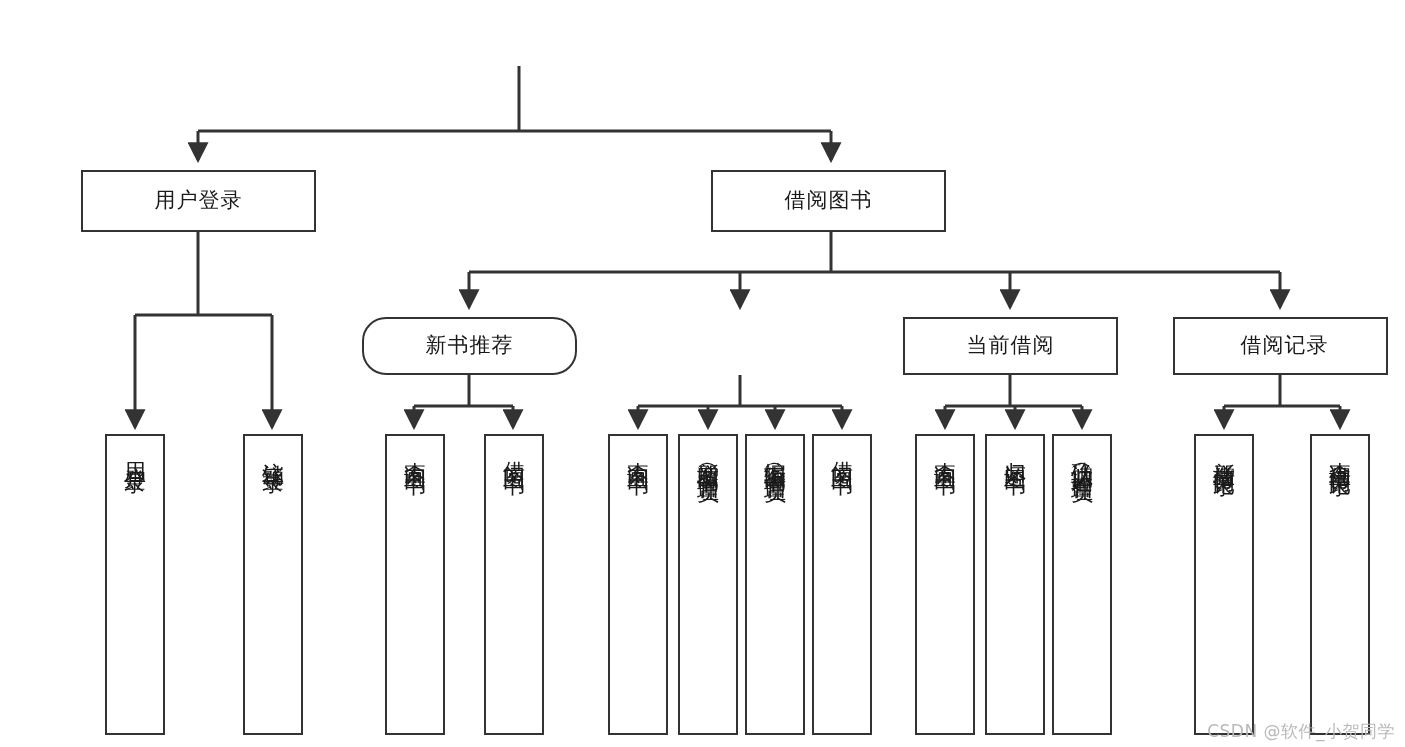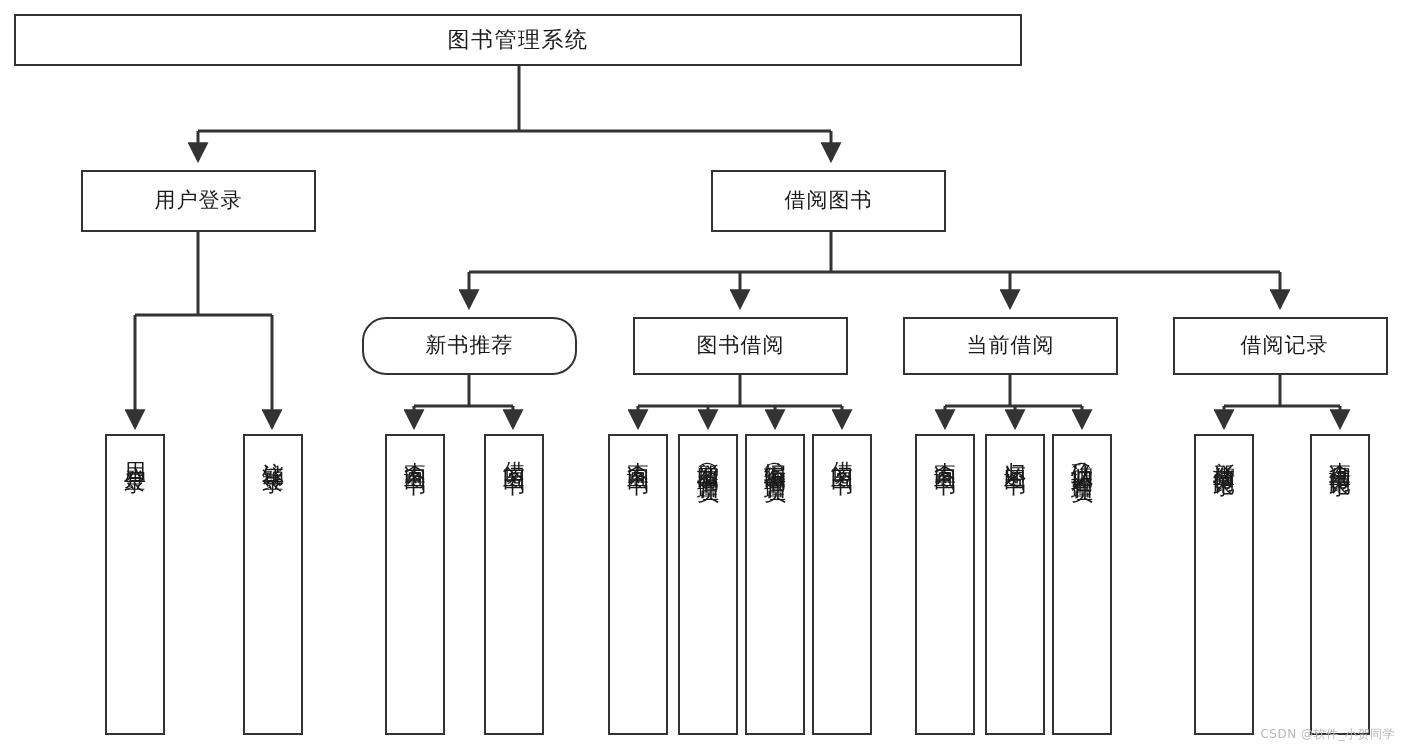--- a/index.html
+++ b/index.html
@@ -62,21 +62,21 @@
     letter-spacing:4px;
     white-space:nowrap;
   }
   .node.vert.tall .lbl{
     letter-spacing:3px;
   }
   .watermark{
     position:absolute;
     right:10px;
     bottom:4px;
-    font-size:12px;
+    font-size:17px;
     color:#b9b9b9;
     letter-spacing:0.5px;
     z-index:5;
     white-space:nowrap;
     font-family:"DejaVu Sans","Liberation Sans",sans-serif;
   }
 </style>
 </head>
 <body>
 
@@ -125,37 +125,31 @@
       <path d="M 1015 406 L 1015 427" marker-end="url(#arrow)"></path>
       <path d="M 1082 406 L 1082 427" marker-end="url(#arrow)"></path>
 
       <path d="M 1280 375 L 1280 406"></path>
       <path d="M 1224 406 L 1340 406"></path>
       <path d="M 1224 406 L 1224 427" marker-end="url(#arrow)"></path>
       <path d="M 1340 406 L 1340 427" marker-end="url(#arrow)"></path>
     </g>
   </svg>
 
-  <div class="node horiz root" style="left:14px; top:14px; width:1008px; height:52px;">
-    <span class="lbl">图书管理系统</span>
-  </div>
 
   <div class="node horiz" style="left:81px; top:170px; width:235px; height:62px;">
     <span class="lbl">用户登录</span>
   </div>
   <div class="node horiz" style="left:711px; top:170px; width:235px; height:62px;">
     <span class="lbl">借阅图书</span>
   </div>
 
   <div class="node horiz" style="left:362px; top:317px; width:215px; height:58px;border-radius:24px;">
     <span class="lbl">新书推荐</span>
   </div>
-  <div class="node horiz" style="left:633px; top:317px; width:215px; height:58px;">
-    <span class="lbl">图书借阅</span>
-  </div>
   <div class="node horiz" style="left:903px; top:317px; width:215px; height:58px;">
     <span class="lbl">当前借阅</span>
   </div>
   <div class="node horiz" style="left:1173px; top:317px; width:215px; height:58px;padding-left:8px;">
     <span class="lbl">借阅记录</span>
   </div>
 
   <div class="node vert" style="left:105px; top:434px; width:60px; height:301px;">
     <span class="lbl">用户登录</span>
   </div>

